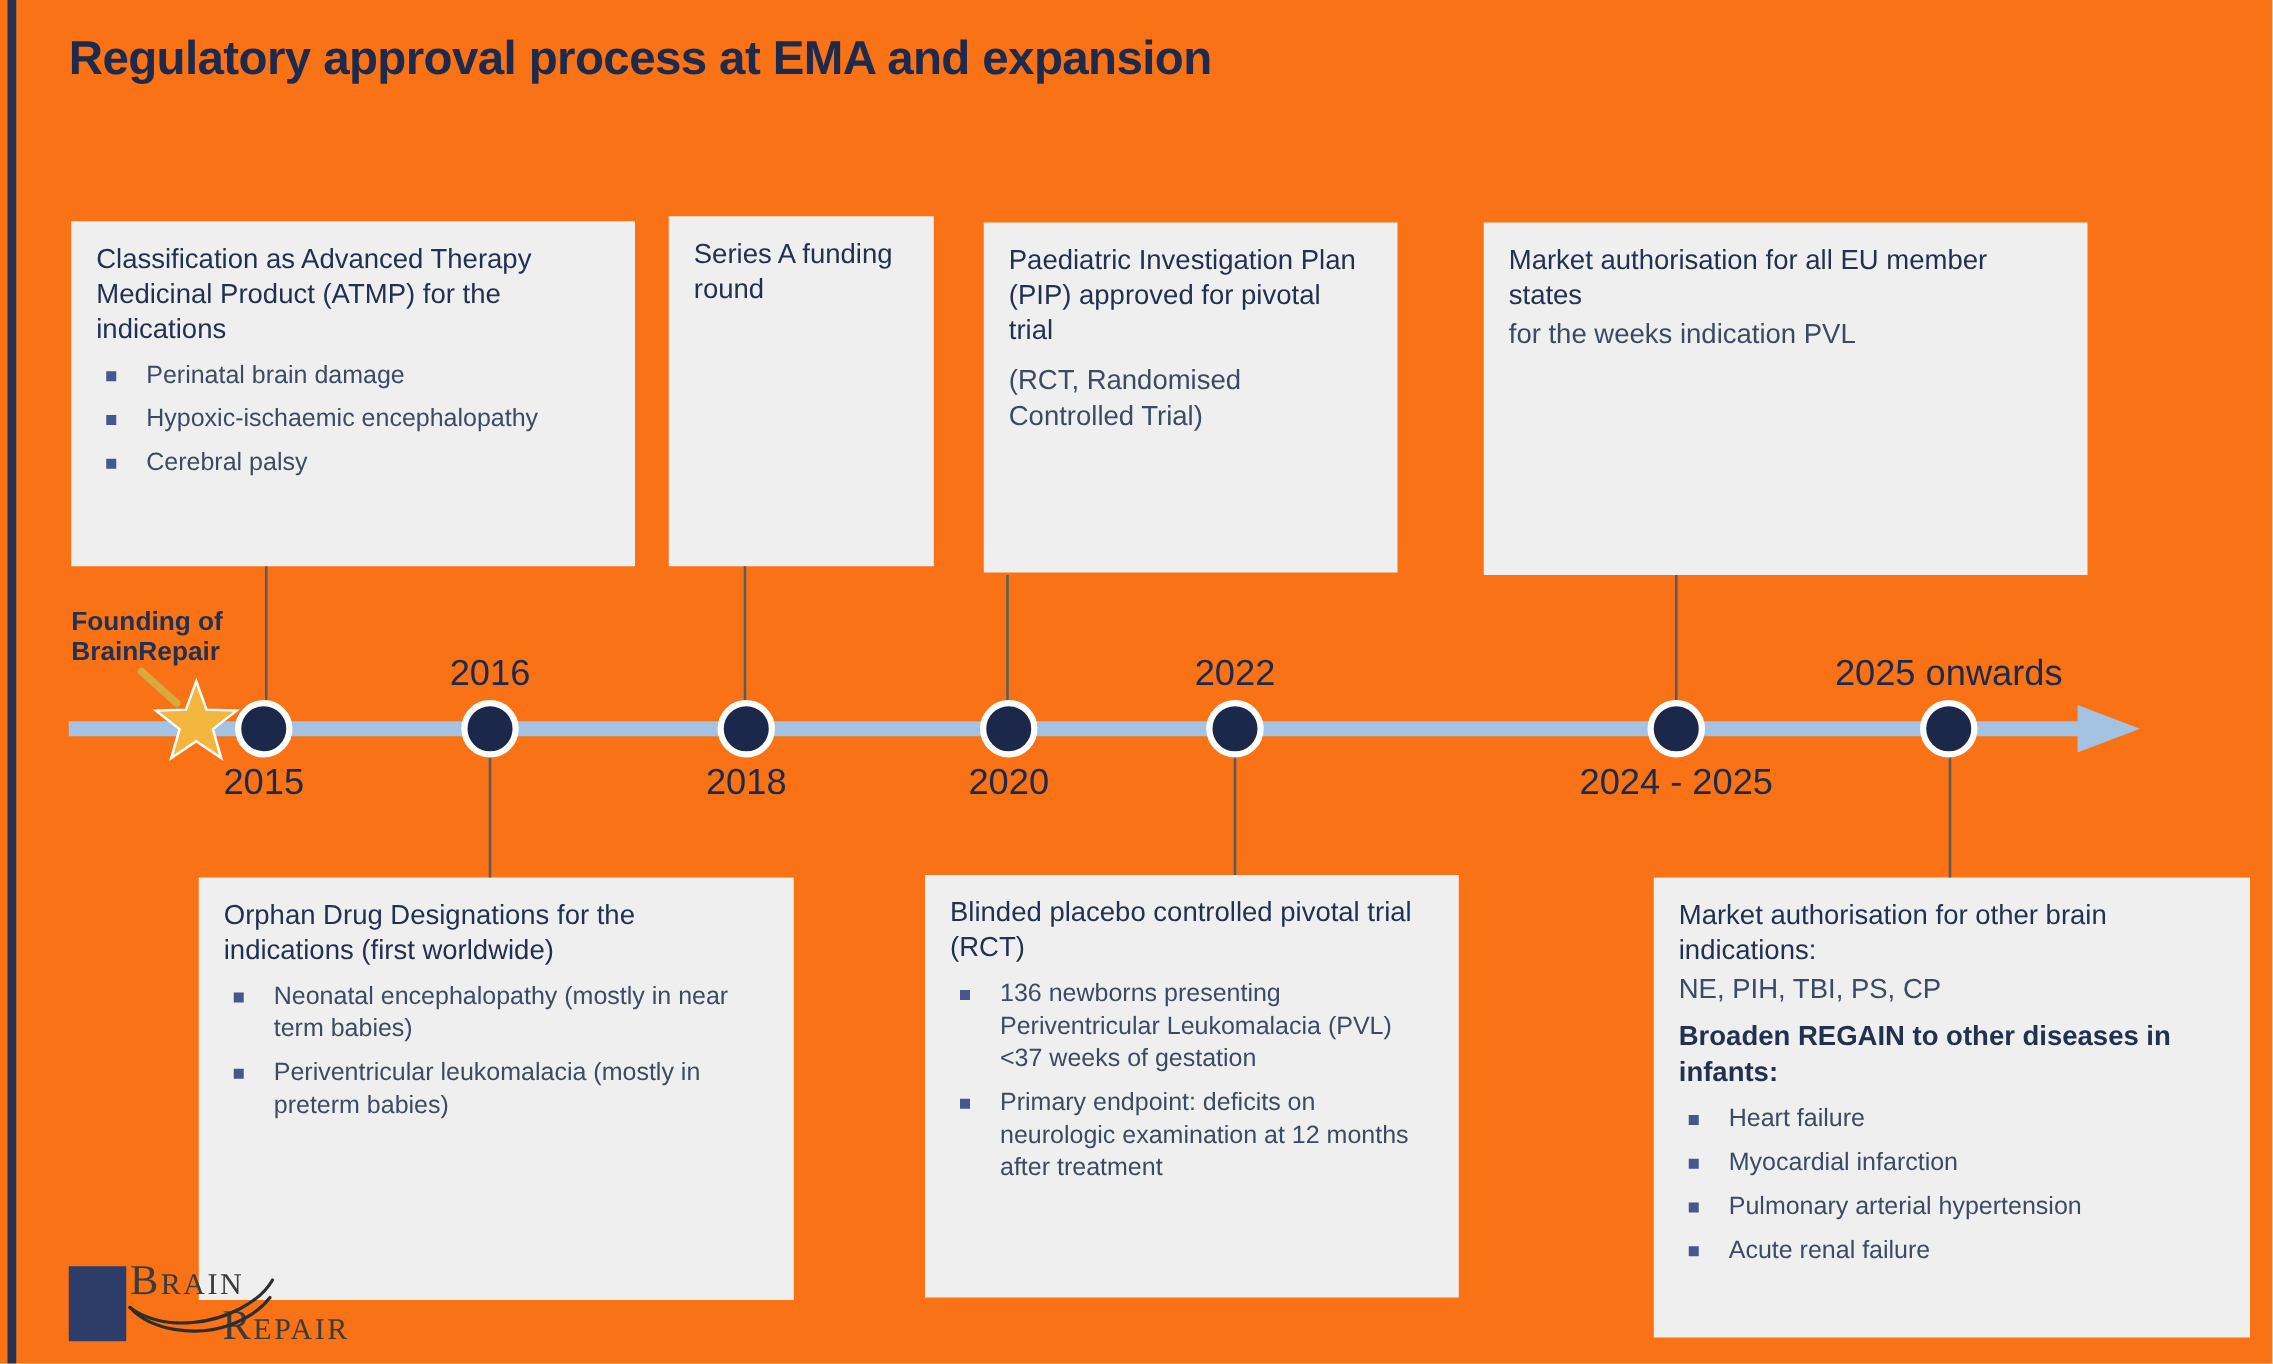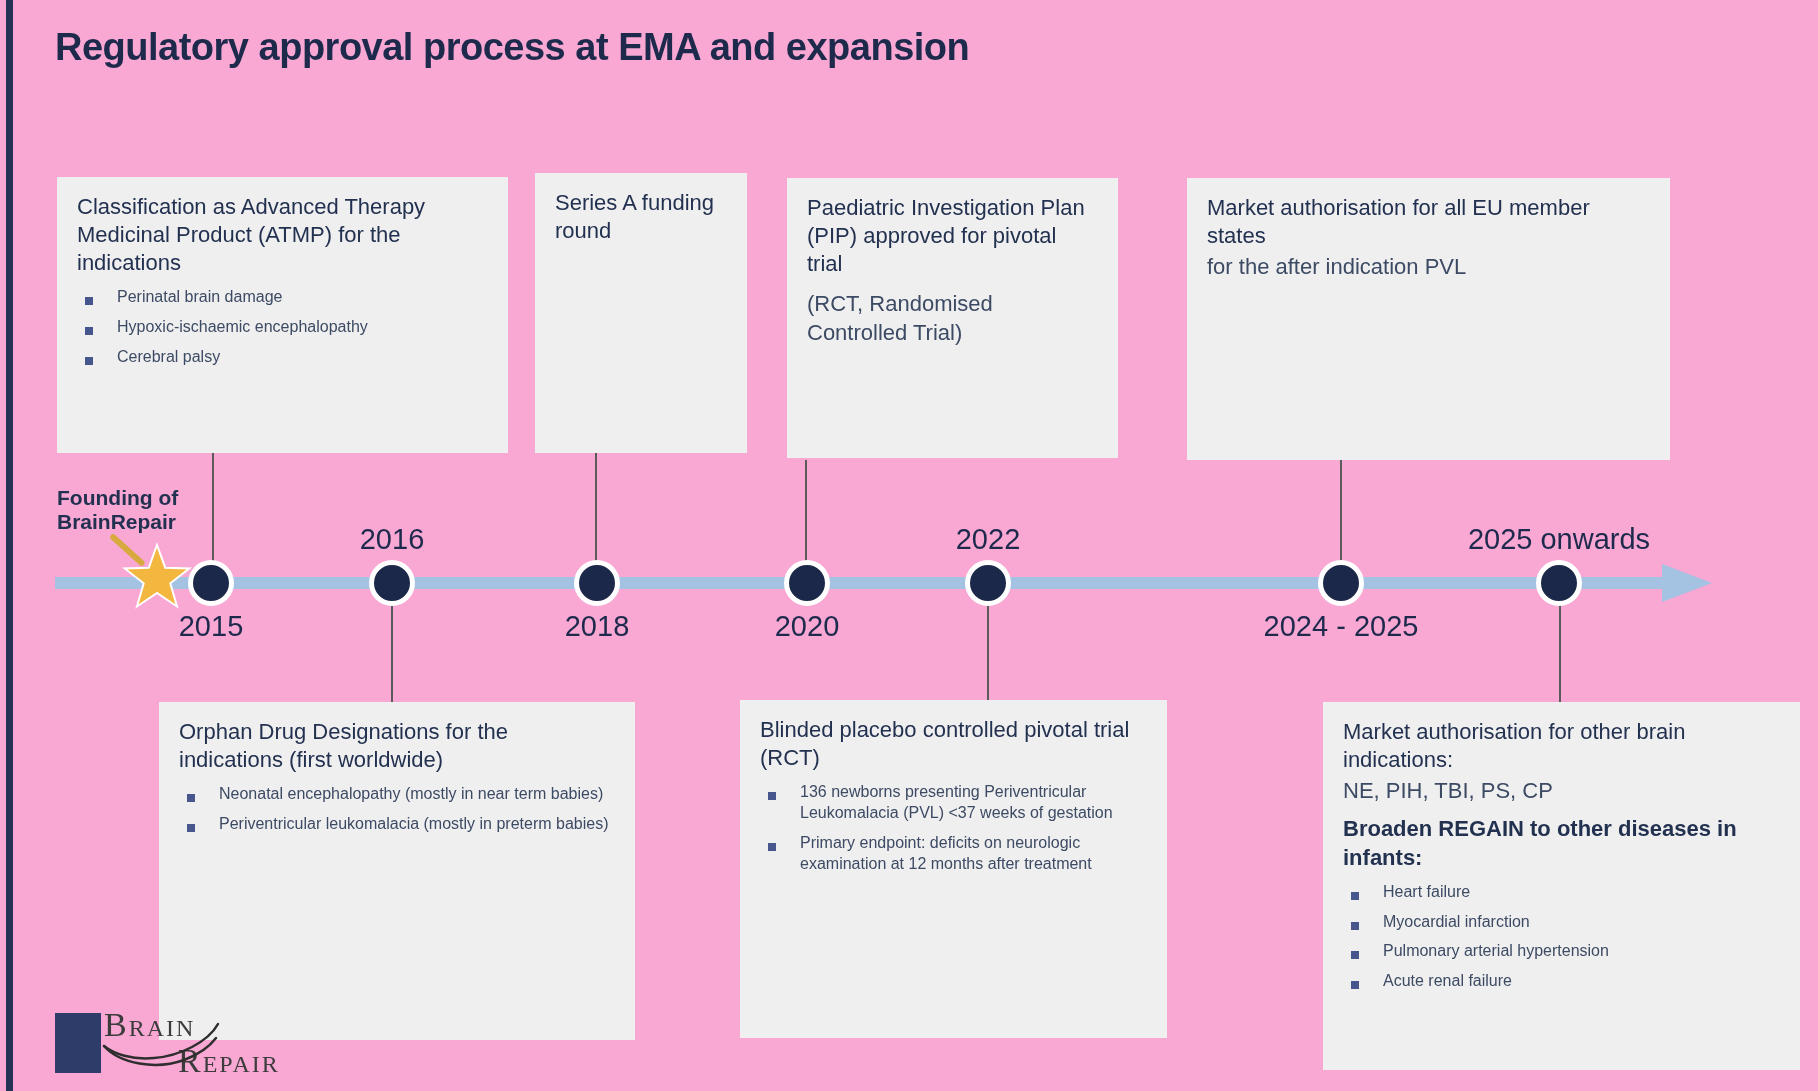--- a/index.html
+++ b/index.html
@@ -1,32 +1,32 @@
 <!DOCTYPE html>
 <html><head>
 <meta charset="utf-8">
 <style>
   html,body{margin:0;padding:0;background:#ffffff;}
   .slide{
-    position:relative;width:1818px;height:1091px;background:#f9a8d4;overflow:hidden;
+    position:relative;width:1818px;height:1091px;background:#f97316;overflow:hidden;
     font-family:"Liberation Sans",sans-serif;
   }
   .left-border{position:absolute;left:6px;top:0;width:7px;height:1091px;background:#243355;}
   .title{
     position:absolute;left:55px;top:26px;margin:0;
     font-size:38px;font-weight:bold;color:#1d2a4c;letter-spacing:-0.5px;white-space:nowrap;
   }
   
   .card{position:absolute;background:#efeff0;box-sizing:border-box;padding:16px 20px;}
   .card .heading{font-size:22px;font-weight:normal;color:#233150;line-height:1.28;margin:0;}
   .card .heading2{font-size:22px;font-weight:bold;color:#233150;line-height:1.28;margin:10px 0 0;}
   .card .note{font-size:22px;color:#3c4a63;line-height:1.28;margin:12px 0 0;}
   .card .note.tight{margin-top:3px;}
   .bullets{list-style:none;margin:10px 0 0;padding:0;}
-  .bullets li{display:flex;gap:24px;font-size:16px;color:#3c4a63;line-height:1.3;margin-top:9px;}
+  .bullets li{display:flex;gap:24px;font-size:20px;color:#3c4a63;line-height:1.3;margin-top:9px;}
   .bullets .sq{flex:0 0 auto;width:8px;height:8px;background:#47568c;margin-top:10px;margin-left:8px;}
   .card-atmp     {left:57px;  top:177px; width:451px; height:276px;}
   .card-series-a {left:535px; top:173px; width:212px; height:280px;}
   .card-pip      {left:787px; top:178px; width:331px; height:280px;}
   .card-eu       {left:1187px;top:178px; width:483px; height:282px;}
   .card-orphan   {left:159px; top:702px; width:476px; height:338px;}
   .card-trial    {left:740px; top:700px; width:427px; height:338px;}
   .card-expansion{left:1323px;top:702px; width:477px; height:368px;}
   
   .tl-bar{position:absolute;left:55px;top:577px;width:1610px;height:12px;background:#a4c2e1;}
@@ -81,21 +81,21 @@
     <p class="heading">Series A funding round</p>
   </div>
 
   <div class="card card-pip">
     <p class="heading">Paediatric Investigation Plan (PIP) approved for pivotal trial</p>
     <p class="note">(RCT, Randomised Controlled Trial)</p>
   </div>
 
   <div class="card card-eu">
     <p class="heading">Market authorisation for all EU member states</p>
-    <p class="note tight">for the after indication PVL</p>
+    <p class="note tight">for the weeks indication PVL</p>
   </div>
 
   <div class="card card-orphan">
     <p class="heading">Orphan Drug Designations for the indications (first worldwide)</p>
     <ul class="bullets">
       <li>
           <span class="sq"></span>
           <span>Neonatal encephalopathy (mostly in near term babies)</span>
         </li>
       <li>

